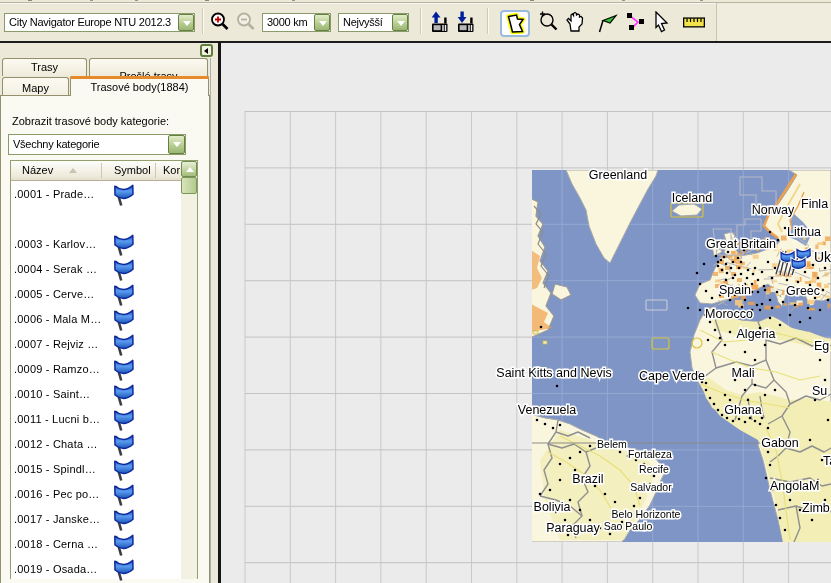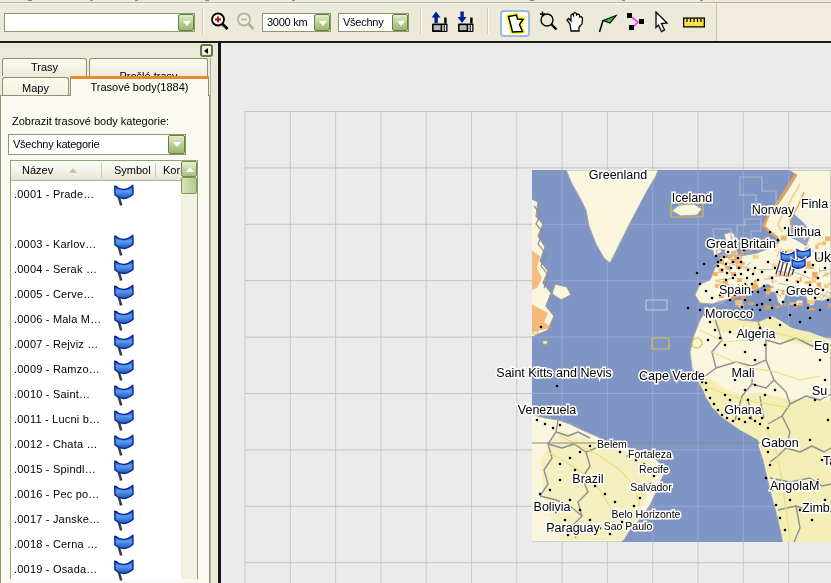--- a/index.html
+++ b/index.html
@@ -50,39 +50,40 @@
 <div class="abs" style="left:205px;top:0;width:4px;height:1px;background:#8a887a"></div>
 <div class="abs" style="left:292px;top:0;width:3px;height:1px;background:#96948a"></div>
 <div class="abs" style="left:530px;top:0;width:4px;height:1px;background:#8a887a"></div>
 <div class="abs" style="left:622px;top:0;width:3px;height:1px;background:#96948a"></div>
 <div class="abs" style="left:700px;top:0;width:3px;height:1px;background:#96948a"></div>
 <div class="abs" id="topline"></div>
 <div class="abs" id="toolbar"></div>
 <div class="abs" id="tbright"></div>
 <div class="abs" id="tbbottom"></div>
 <div class="combo" style="left:4px;top:13px;width:191px">
+    <span>City Navigator Europe NTU 2012.3</span>
     <div class="cbtn"></div>
   </div>
 <div class="sep" style="left:202px"></div>
 <svg class="ticon" style="left:209px" viewBox="0 0 22 22">
     <circle cx="9" cy="8.5" r="6" fill="#fff" stroke="#000" stroke-width="1.8"></circle>
     <path d="M6,8.5h6M9,5.5v6" stroke="#c00000" stroke-width="1.8"></path>
     <path d="M13.5,13l5,5" stroke="#000" stroke-width="2.6"></path>
   </svg>
 <svg class="ticon" style="left:235px" viewBox="0 0 22 22">
     <circle cx="9" cy="8.5" r="6" fill="#f2f0e4" stroke="#b5b1a2" stroke-width="1.8"></circle>
     <path d="M6,8.5h6" stroke="#b5b1a2" stroke-width="1.8"></path>
     <path d="M13.5,13l5,5" stroke="#b5b1a2" stroke-width="2.6"></path>
   </svg>
 <div class="combo" style="left:262px;top:13px;width:69px">
     <span>3000 km</span>
     <div class="cbtn"></div>
   </div>
 <div class="combo" style="left:338px;top:13px;width:71px">
-    <span>Všechny</span>
+    <span>Nejvyšší</span>
     <div class="cbtn"></div>
   </div>
 <div class="sep" style="left:420px"></div>
 <svg class="ticon" style="left:430px" viewBox="0 0 22 22">
     <path d="M6,0.5 l4.5,6 h-2.7 v5.5 h-3.4 v-5.5 h-2.7 z" fill="#001f9c"></path>
     <rect x="2" y="12.5" width="15.5" height="8.5" rx="1" fill="#000"></rect>
     <rect x="3.6" y="14.2" width="7" height="5" fill="#b8b8b8"></rect>
     <circle cx="13" cy="15" r="0.9" fill="#fff"></circle>
     <circle cx="15.5" cy="15" r="0.9" fill="#fff"></circle>
     <circle cx="13" cy="17" r="0.9" fill="#fff"></circle>

